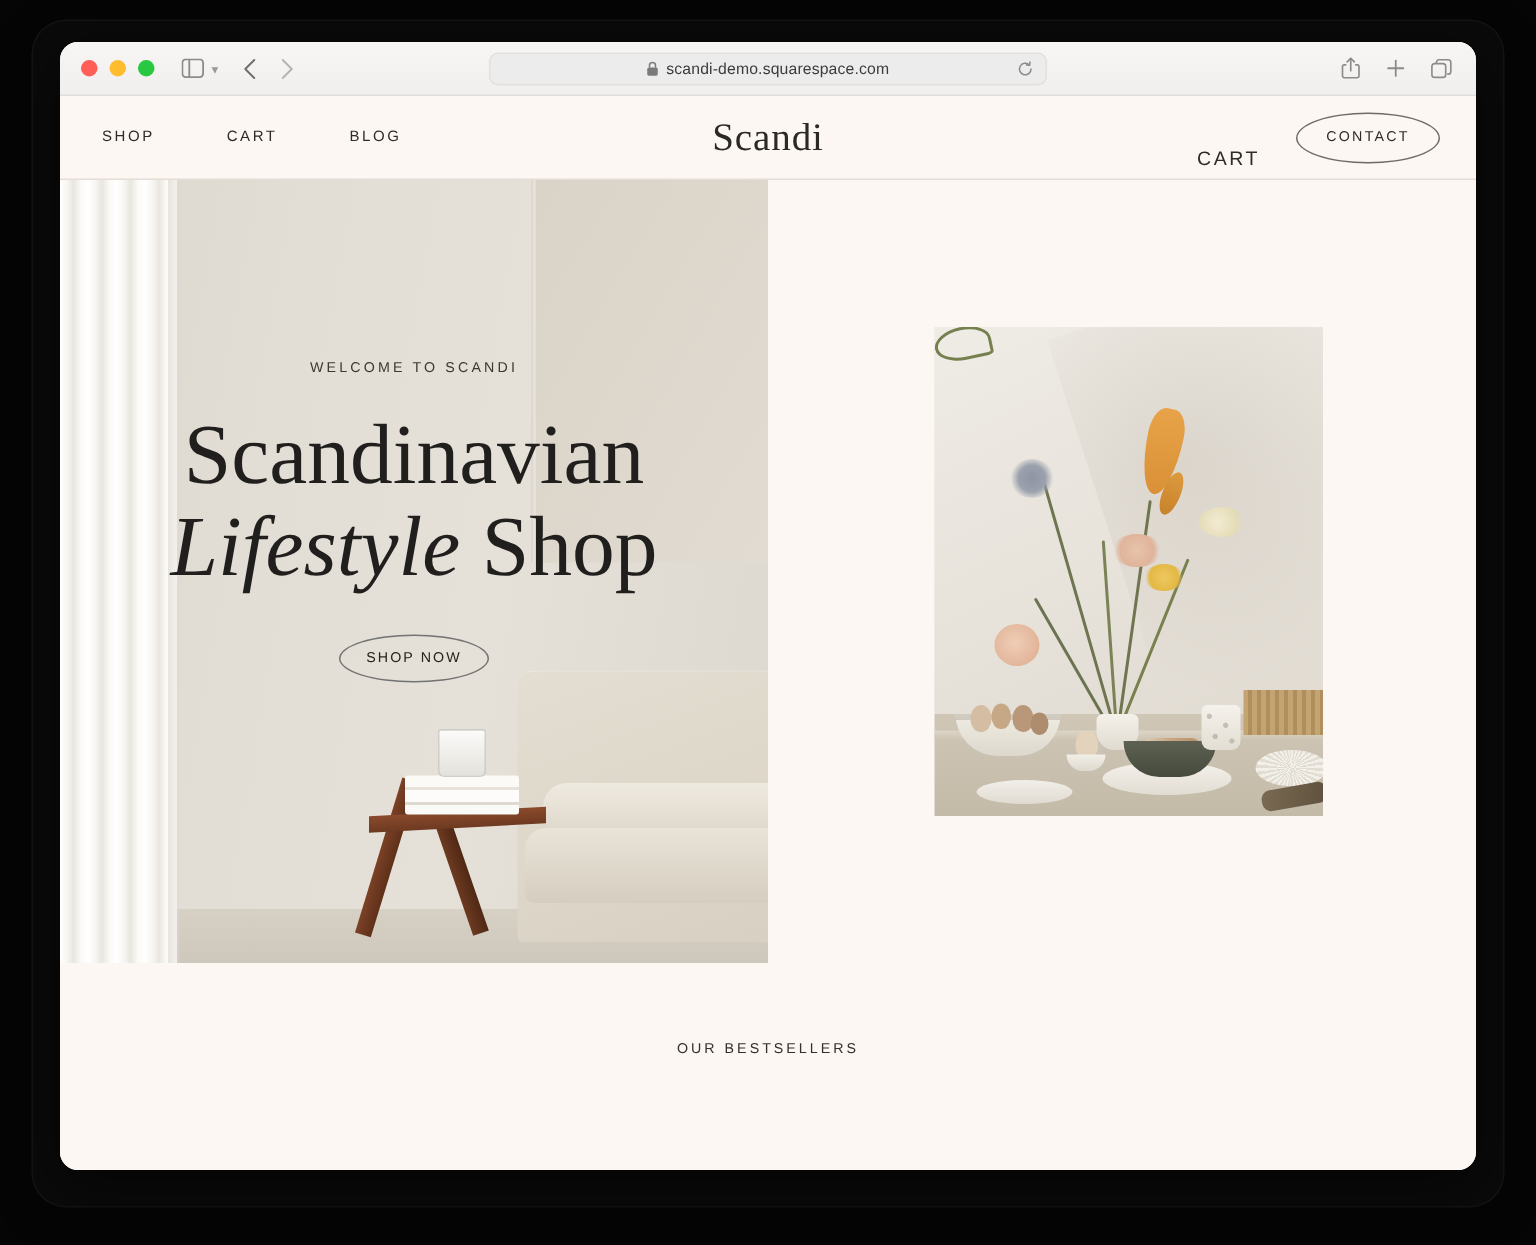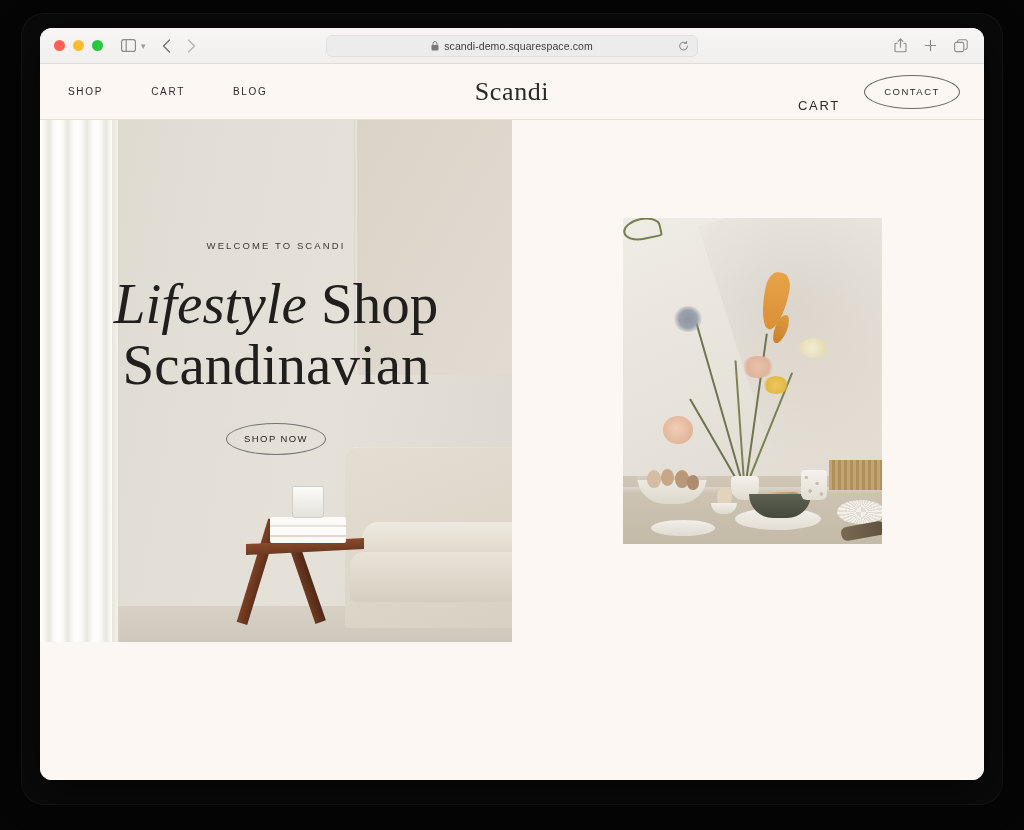--- a/index.html
+++ b/index.html
@@ -643,24 +643,24 @@
         <div id="hero-books"></div>
         <div id="hero-glass"></div>
 
         <div id="hero-curtain"></div>
         <div id="hero-curtain-edge"></div>
       </div>
 
       <div id="hero-text">
         <div id="hero-eyebrow">WELCOME TO SCANDI</div>
         <h1 id="hero-title">
+          <span>Scandinavian</span>
           <span id="hero-title-line2">
             <em class="hero-italic">Lifestyle</em><span> Shop</span>
           </span>
-          <span>Scandinavian</span>
         </h1>
         <button id="shop-now-button">SHOP NOW</button>
       </div>
 
       <div id="feature-image" title="Still life of dried flowers in a vase on a linen table with eggs, bowls, plates and a speckled mug">
         <div id="feat-wall"></div>
         <div id="feat-shadow"></div>
         <div id="feat-table"></div>
         <div id="feat-table-edge"></div>
 
@@ -692,17 +692,18 @@
         <div id="bowl-dark-eggs"></div>
         <div id="bowl-dark"></div>
         <div id="rattan"></div>
         <div id="mug"></div>
         <div id="mug-spots"></div>
         <div id="plate-right"></div>
         <div id="utensils"></div>
       </div>
 
       <div id="bestsellers-section">
+        <div id="bestsellers-eyebrow">OUR BESTSELLERS</div>
       </div>
 
     </div>
   </div>
 </div>
 
 </body></html>

